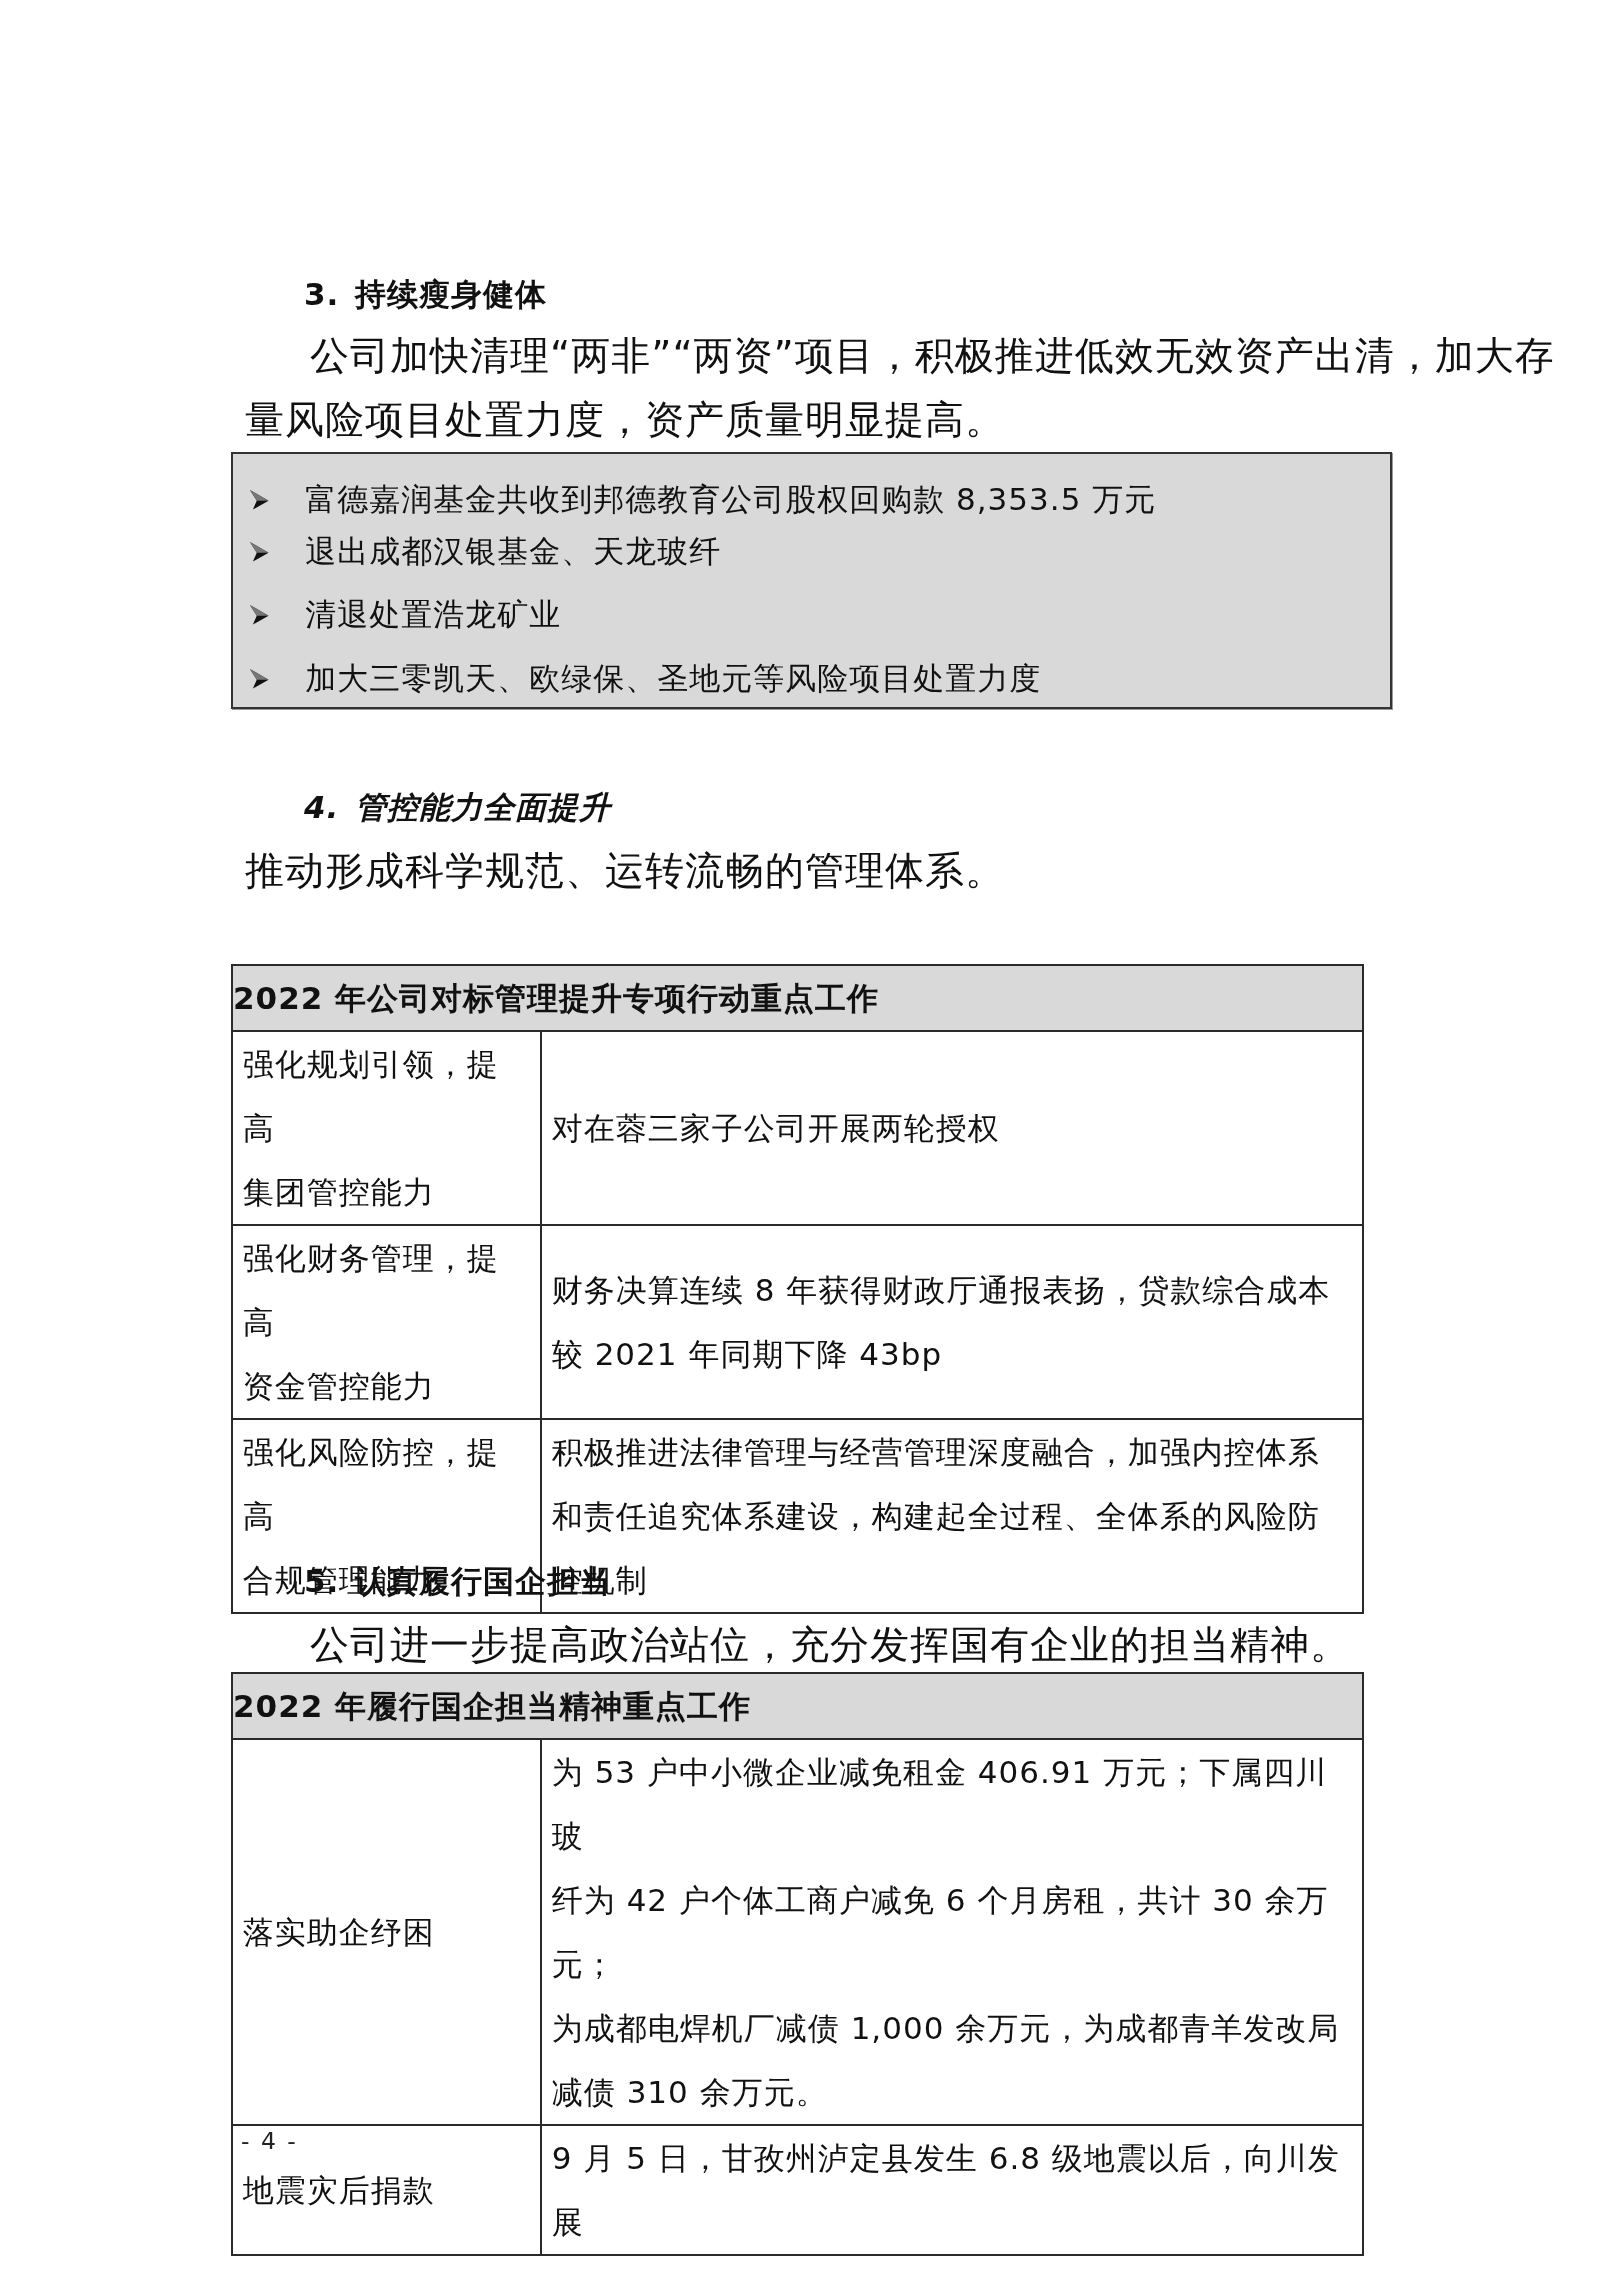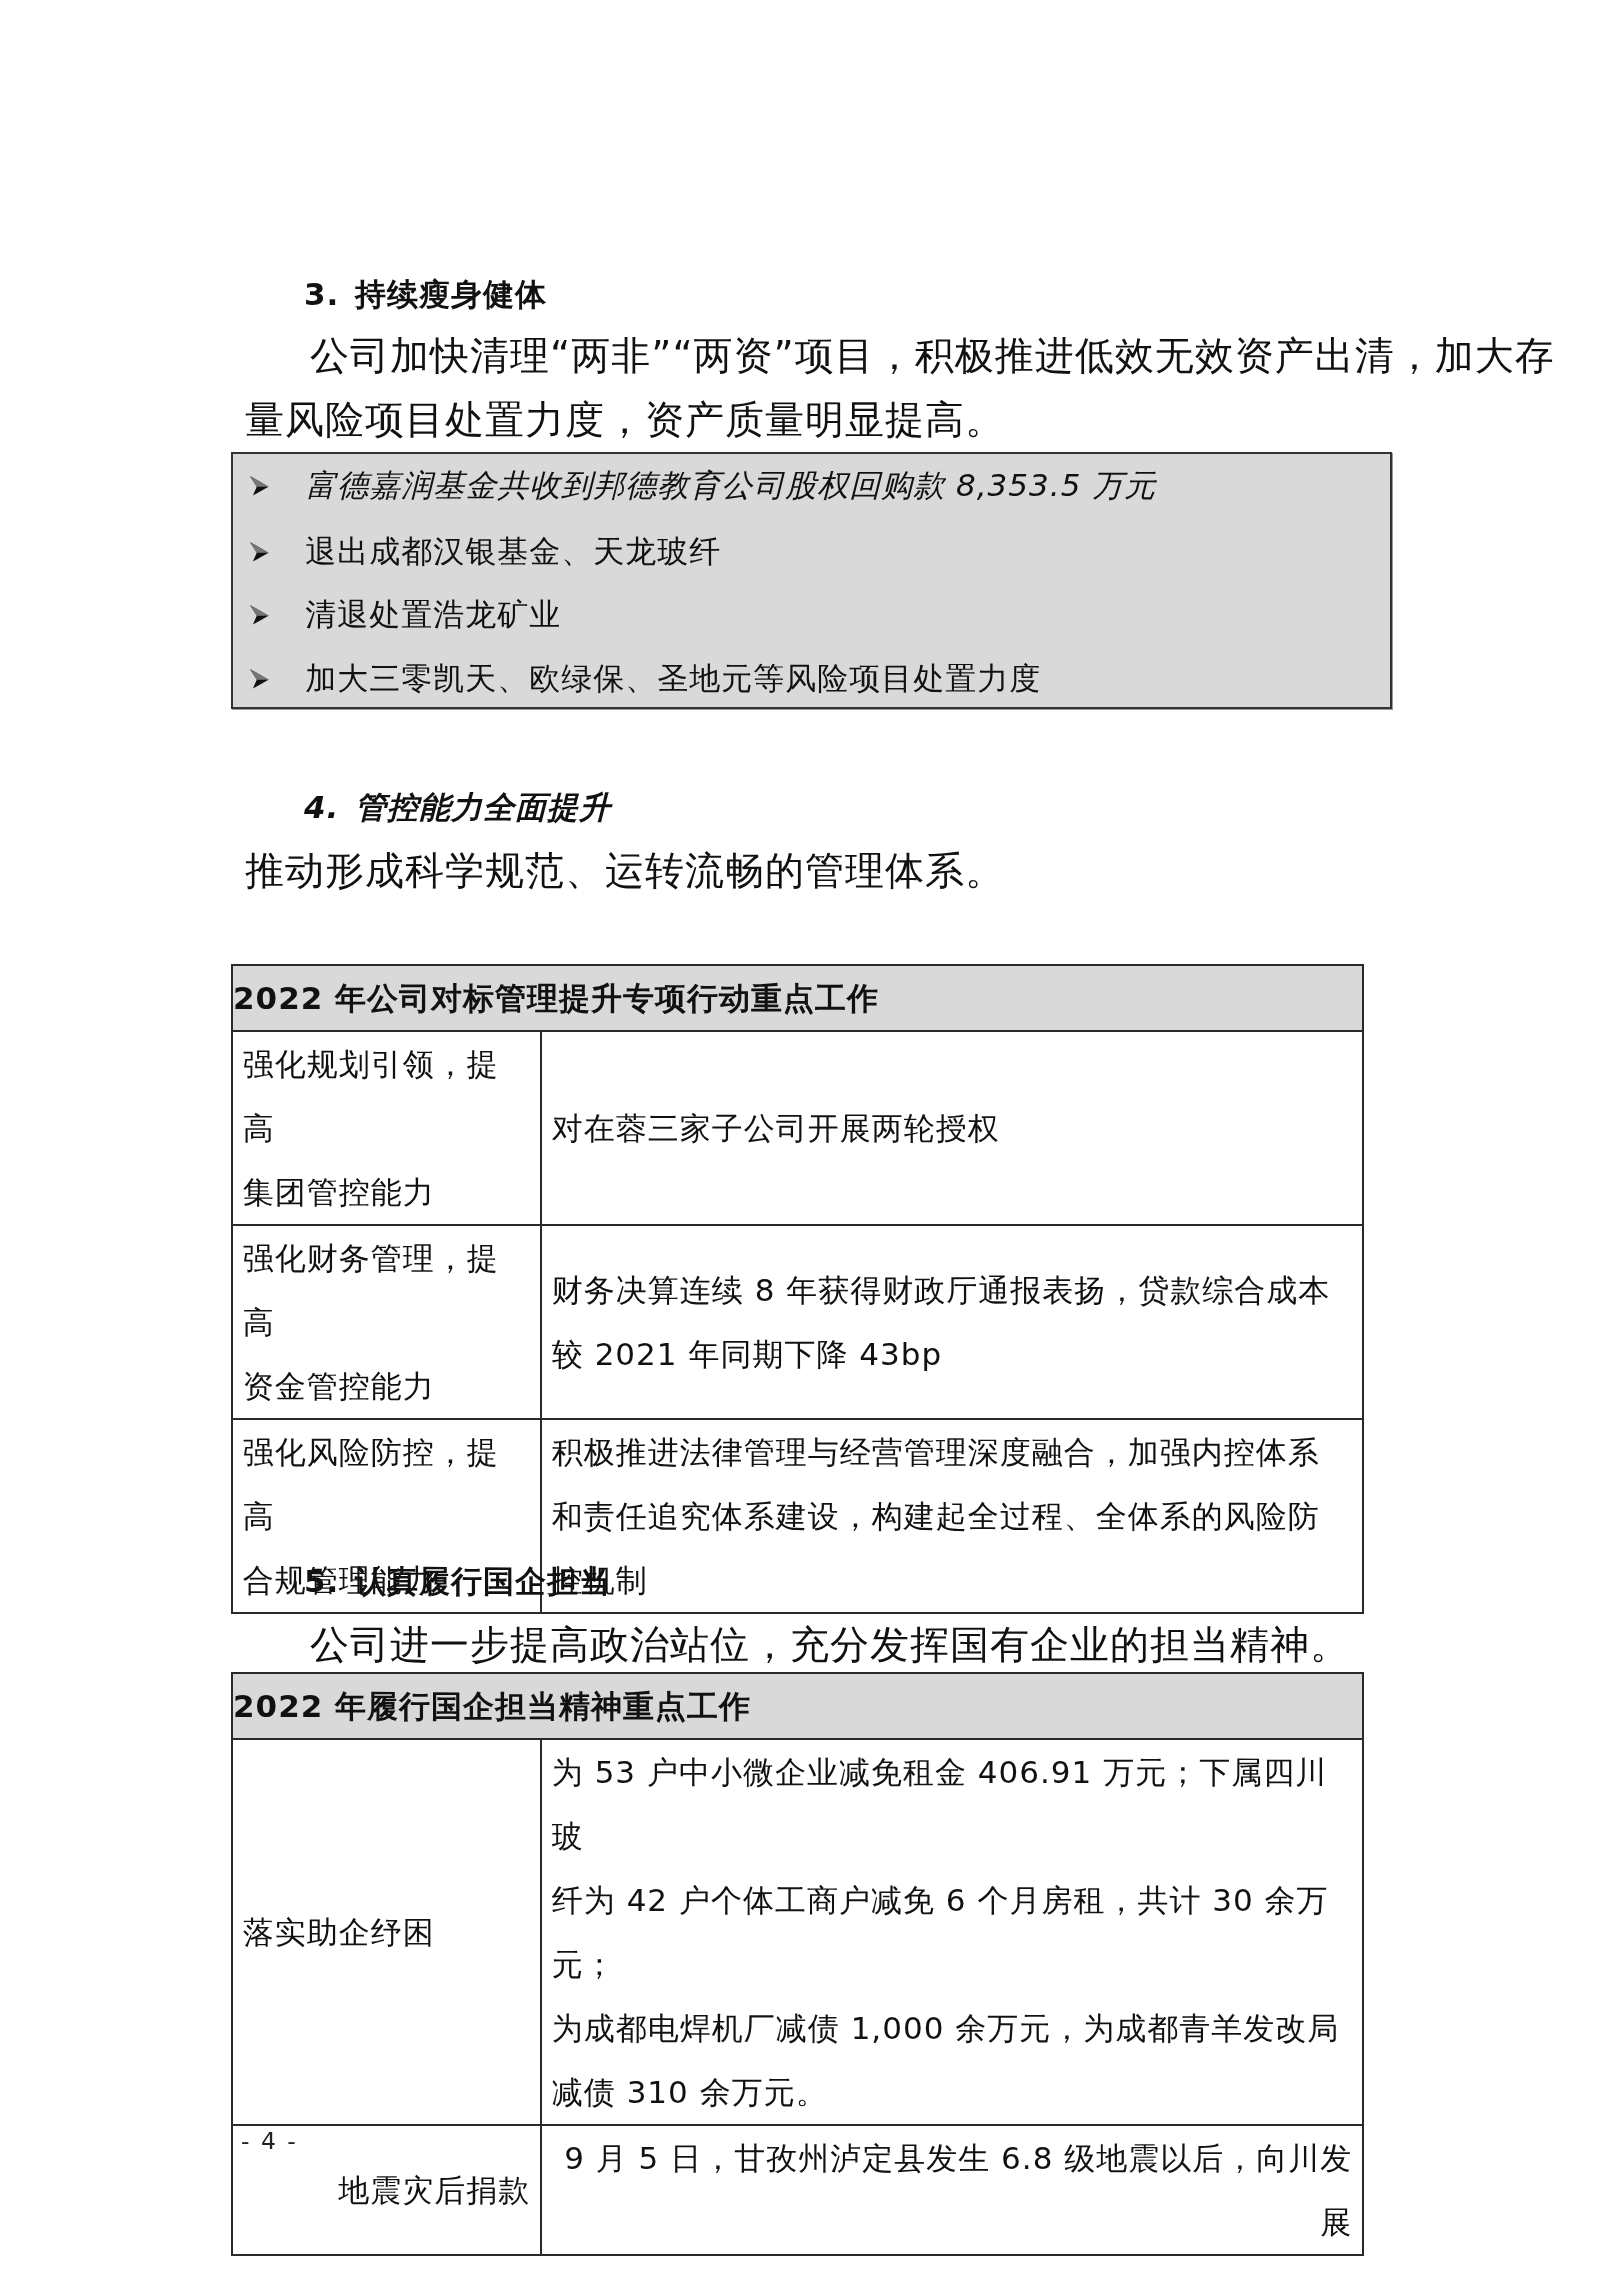--- a/index.html
+++ b/index.html
@@ -25,21 +25,21 @@
 
 <div class="abs heading" style="left:304px; top:274px;">
   <span class="num">3.</span><span>持续瘦身健体</span>
 </div>
 <div class="abs para" style="left:245px; top:324px;">
   <div style="padding-left:65px;">公司加快清理“两非”“两资”项目，积极推进低效无效资产出清，加大存</div>
   <div>量风险项目处置力度，资产质量明显提高。</div>
 </div>
 
 <div class="abs box">
-  <div class="box-item" style="top:0;font-style:italic;">
+  <div class="box-item" style="top:14px;">
     <span class="arrow">
         <svg width="23.5" height="23.5" viewBox="0 0 24 24">
           <path d="M3 2 L22 13 L6 22 L10 13 Z" fill="#111"></path>
           <path d="M3 2 L22 13 L10 13 Z" fill="#777"></path>
         </svg>
       </span>
     <span>富德嘉润基金共收到邦德教育公司股权回购款 8,353.5 万元</span>
   </div>
   <div class="box-item" style="top:66px;">
     <span class="arrow">
@@ -139,21 +139,21 @@
     <td class="lbl">
       <div>落实助企纾困</div>
     </td>
     <td>
       <div>为 53 户中小微企业减免租金 406.91 万元；下属四川玻</div>
       <div>纤为 42 户个体工商户减免 6 个月房租，共计 30 余万元；</div>
       <div>为成都电焊机厂减债 1,000 余万元，为成都青羊发改局</div>
       <div>减债 310 余万元。</div>
     </td>
   </tr>
-  <tr style="height:64px;text-align:right;">
+  <tr style="height:64px;">
     <td class="lbl">
       <div>地震灾后捐款</div>
     </td>
     <td>
       <div>9 月 5 日，甘孜州泸定县发生 6.8 级地震以后，向川发展</div>
     </td>
   </tr>
 </tbody>
   </table>
 

